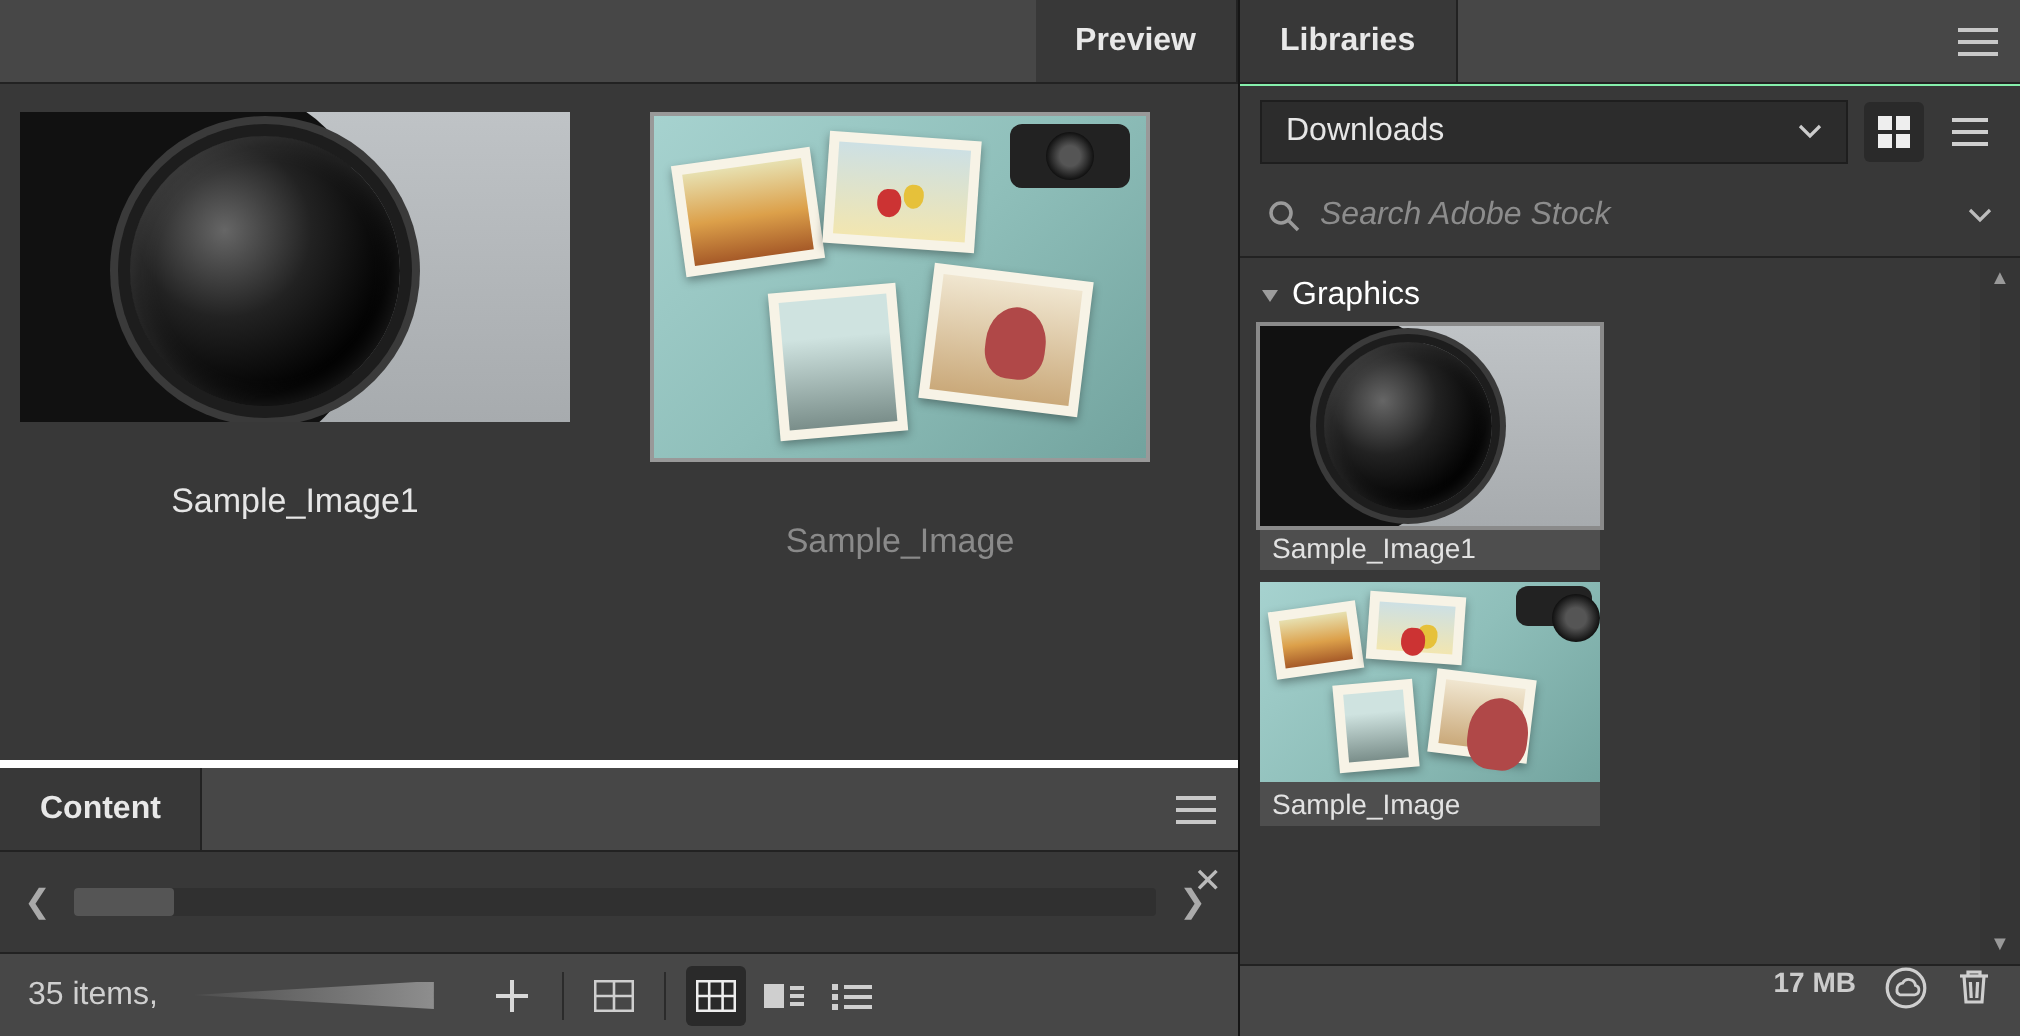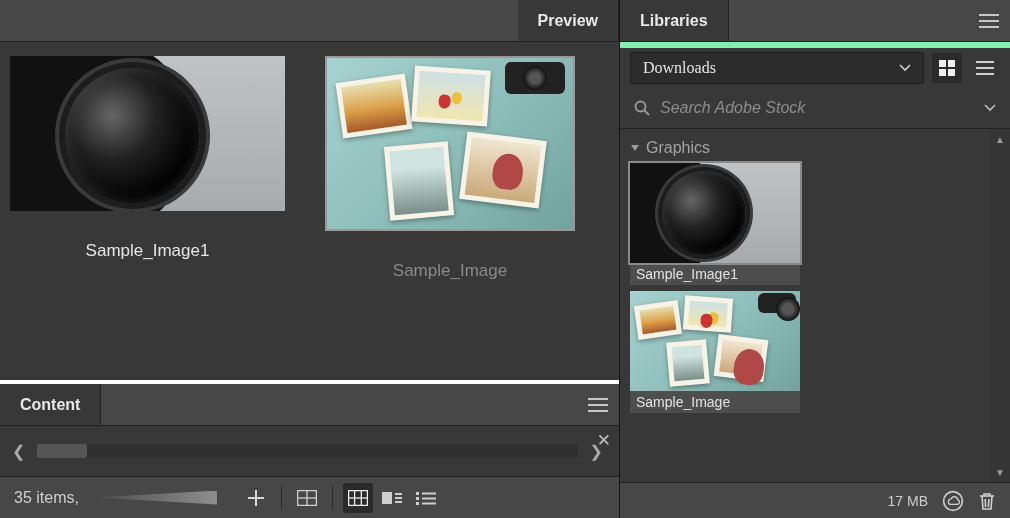--- a/index.html
+++ b/index.html
@@ -55,43 +55,43 @@
   .content-footer .count { color:#cfcfcf; font-size:16px; margin-right:18px; }
   .wedge { width:120px; height:14px; background:linear-gradient(to right, rgba(200,200,200,.05), rgba(200,200,200,.55)); clip-path: polygon(0 50%, 100% 0, 100% 100%); margin-right:22px; cursor:pointer; }
   .tool-icon { width:30px; height:30px; display:flex; align-items:center; justify-content:center; color:#ccc; cursor:pointer; margin:0 2px; }
   .tool-icon.active { background:#2a2a2a; border-radius:3px; color:#fff; }
   .vdiv { width:1px; height:24px; background:#2b2b2b; margin:0 8px; }
   .spacer-flex { flex:1; }
 
   
   .right-col { width:391px; display:flex; flex-direction:column; background:#383838; border-left:1px solid #151515; }
 
-  .lib-toolbar { height:46px; display:flex; align-items:center; padding:0 10px; gap:8px; border-top:6px solid #86efac;font-family:Liberation Serif, serif; }
+  .lib-toolbar { height:46px; display:flex; align-items:center; padding:0 10px; gap:8px; border-top:1px solid #86efac; }
   .select-box { flex:1; height:32px; background:#2c2c2c; border:1px solid #1e1e1e; display:flex; align-items:center; padding:0 12px; color:#e6e6e6; font-size:16px; cursor:pointer; }
   .select-box svg { margin-left:auto; }
   .square-btn { width:30px; height:30px; display:flex; align-items:center; justify-content:center; cursor:pointer; color:#ccc; }
   .square-btn.active { background:#2a2a2a; color:#fff; border-radius:3px; }
 
   .search-row { height:40px; display:flex; align-items:center; padding:0 14px; gap:10px; }
   .search-row input { flex:1; background:transparent; border:none; outline:none; color:#fde047; font-style:italic; font-size:16px; }
   .search-row input::placeholder { color:#8c8c8c; font-style:italic; }
 
   .lib-body { flex:1; display:flex; overflow:hidden; border-top:1px solid #222; }
   .lib-scroll { flex:1; padding:10px 10px 6px 10px; overflow:hidden; }
   .vscroll-col { width:20px; background:#353535; position:relative; }
   .vscroll-up, .vscroll-down { height:20px; display:flex; align-items:center; justify-content:center; color:#999; font-size:10px; cursor:pointer; }
   .vscroll-track { position:absolute; top:20px; bottom:20px; left:3px; right:3px; }
 
-  .group-header { display:flex; align-items:center; gap:6px; color:#a3a3a3; font-size:16px; margin-bottom:6px; cursor:pointer; }
+  .group-header { display:flex; align-items:center; gap:6px; color:#ffffff; font-size:16px; margin-bottom:6px; cursor:pointer; }
   .lib-item { width:170px; margin-bottom:6px; cursor:pointer; }
   .lib-item.selected .lib-thumb-wrap { outline:2px solid #8a8a8a; }
   .lib-thumb-wrap { width:170px; height:100px; position:relative; overflow:hidden; }
   .lib-caption { background:#4e4e4e; color:#e2e2e2; font-size:14px; padding:3px 6px; }
 
-  .lib-footer { height:36px; display:flex; align-items:center; justify-content:flex-end; gap:14px; padding:0 14px; background:#474747; border-top:1px solid #222; color:#ccc; font-size:14px; }
+  .lib-footer { height:36px; display:flex; align-items:flex-start; justify-content:flex-end; gap:14px; padding:0 14px; background:#474747; border-top:1px solid #222; color:#ccc; font-size:14px;font-weight:bold; }
   .ic { display:inline-flex; }
 
   
   .lib-thumb-wrap .thumb-lens, .lib-thumb-wrap .thumb-collage { position:absolute; inset:0; }
   .lib-thumb-wrap .thumb-lens .lens-body { left:-20px; top:-6px; width:120px; height:112px; }
   .lib-thumb-wrap .thumb-lens .lens-ring1 { left:32px; top:8px; width:84px; height:84px; box-shadow: 0 0 0 4px #1d1d1d, 0 0 0 7px #3a3a3a, inset 0 0 10px rgba(255,255,255,.15); }
 </style>
 </head>
 <body>
 

